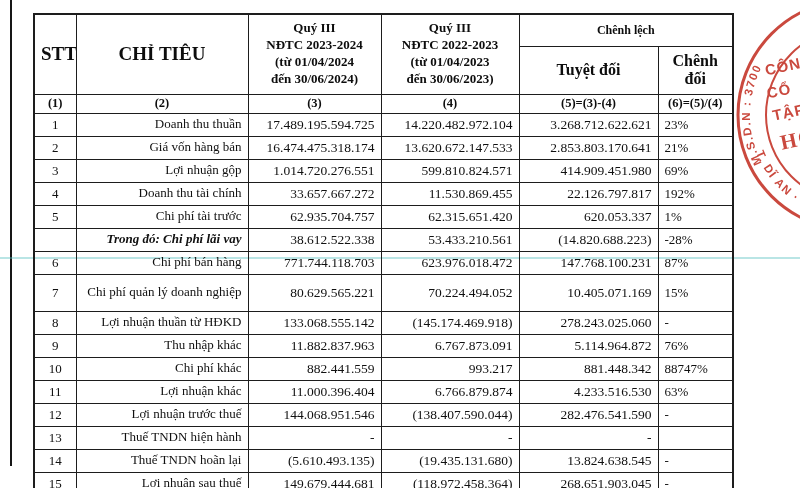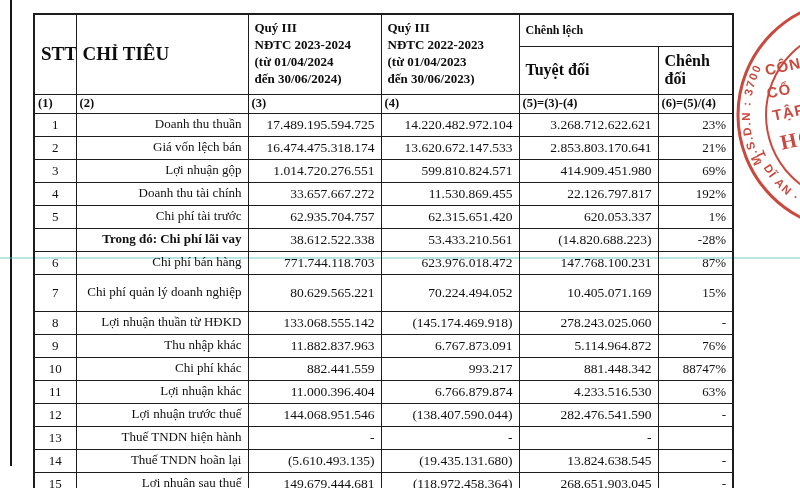--- a/index.html
+++ b/index.html
@@ -12,35 +12,35 @@
   .scan-edge{position:absolute;left:10px;top:0;width:2px;height:466px;background:#161616;}
   .scan-cyan{position:absolute;left:0;top:257px;width:800px;height:2px;background:rgba(80,190,190,.40);}
 
   
   table.fin{
     position:absolute;left:33px;top:13px;width:699px;
     border-collapse:collapse;table-layout:fixed;
     border:2px solid #1d1d1d;
   }
   .fin th,.fin td{border:1px solid #1d1d1d;padding:0 6px;overflow:hidden;vertical-align:middle;}
-  .fin thead th{font-weight:bold;text-align:left;color:#0d0d0d;}
+  .fin thead th{font-weight:bold;text-align:center;color:#0d0d0d;}
   tr.h1{height:32px;}
   tr.h2{height:48px;}
   tr.hidx{height:19px;}
   .hidx th{font-size:12.5px;padding:1px 3px;}
   .th-stt,.th-chitieu{font-size:19px;}
   .th-period{font-size:13px;line-height:1.3;white-space:pre-line;}
   .th-chenh{font-size:12px;}
   tbody td{height:22px;font-size:13.5px;}
   tr.row-tall td{height:36px;}
   .c-stt{text-align:center;font-size:13px;}
   .c-label{text-align:right;padding-left:8px;font-size:13px;line-height:1.12;}
   .c-num{text-align:right;padding-right:8px;}
-  .c-pct{text-align:right;padding-right:9px;font-size:13px;}
-  tr.row-italic .c-label{font-weight:bold;padding-left:2px;}
+  .c-pct{padding-right:9px;font-size:13px;}
+  tr.row-italic .c-label{font-style:italic;font-weight:bold;padding-left:2px;}
 
   
   .stamp{position:absolute;right:0;top:0;opacity:.92;}
   .ring-outer{fill:none;stroke:#c63a2e;stroke-width:3;}
   .ring-inner{fill:none;stroke:#c63a2e;stroke-width:2;}
   .ring-text{fill:#c63a2e;font-family:"Liberation Sans",sans-serif;font-weight:bold;font-size:11.5px;letter-spacing:1.5px;}
   .ct{fill:#c63a2e;font-family:"Liberation Sans",sans-serif;font-weight:bold;font-size:15px;letter-spacing:1px;}
   .ct-big{font-family:"Liberation Serif",serif;font-weight:bold;font-size:21px;letter-spacing:1.5px;}
 </style>
 </head>
@@ -89,21 +89,21 @@
       <tr>
     <td class="c-stt">1</td>
     <td class="c-label">Doanh thu thuần</td>
     <td class="c-num">17.489.195.594.725</td>
     <td class="c-num">14.220.482.972.104</td>
     <td class="c-num">3.268.712.622.621</td>
     <td class="c-pct">23%</td>
   </tr>
       <tr>
     <td class="c-stt">2</td>
-    <td class="c-label">Giá vốn lệch bán</td>
+    <td class="c-label">Giá vốn hàng bán</td>
     <td class="c-num">16.474.475.318.174</td>
     <td class="c-num">13.620.672.147.533</td>
     <td class="c-num">2.853.803.170.641</td>
     <td class="c-pct">21%</td>
   </tr>
       <tr>
     <td class="c-stt">3</td>
     <td class="c-label">Lợi nhuận gộp</td>
     <td class="c-num">1.014.720.276.551</td>
     <td class="c-num">599.810.824.571</td>

